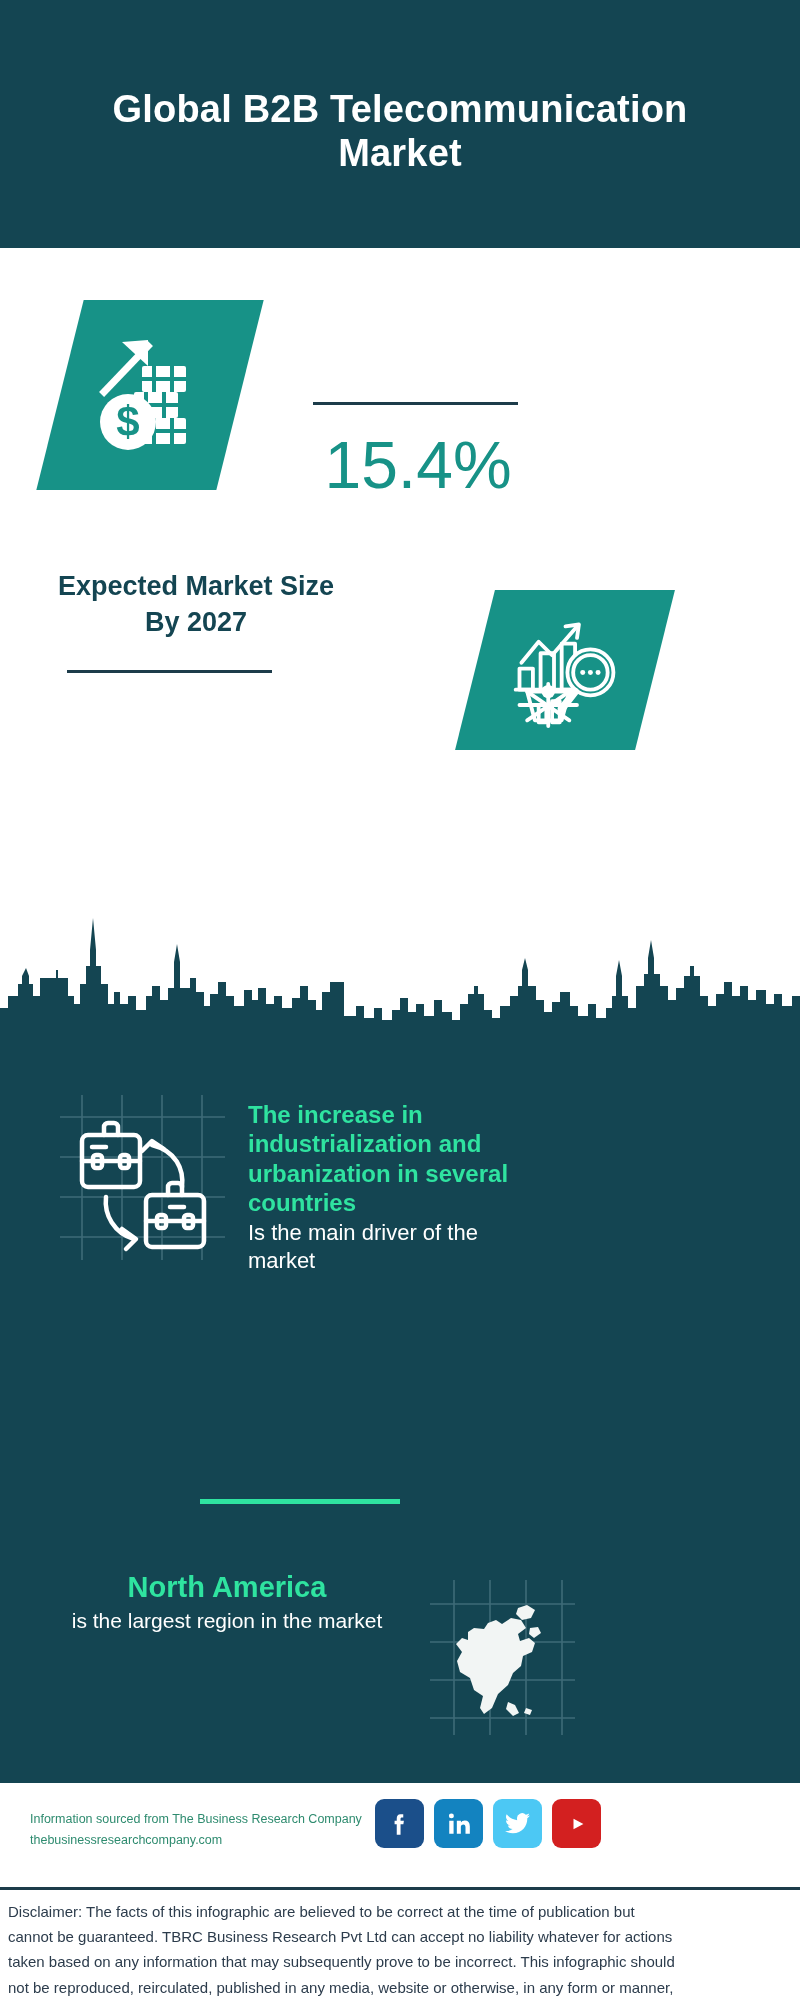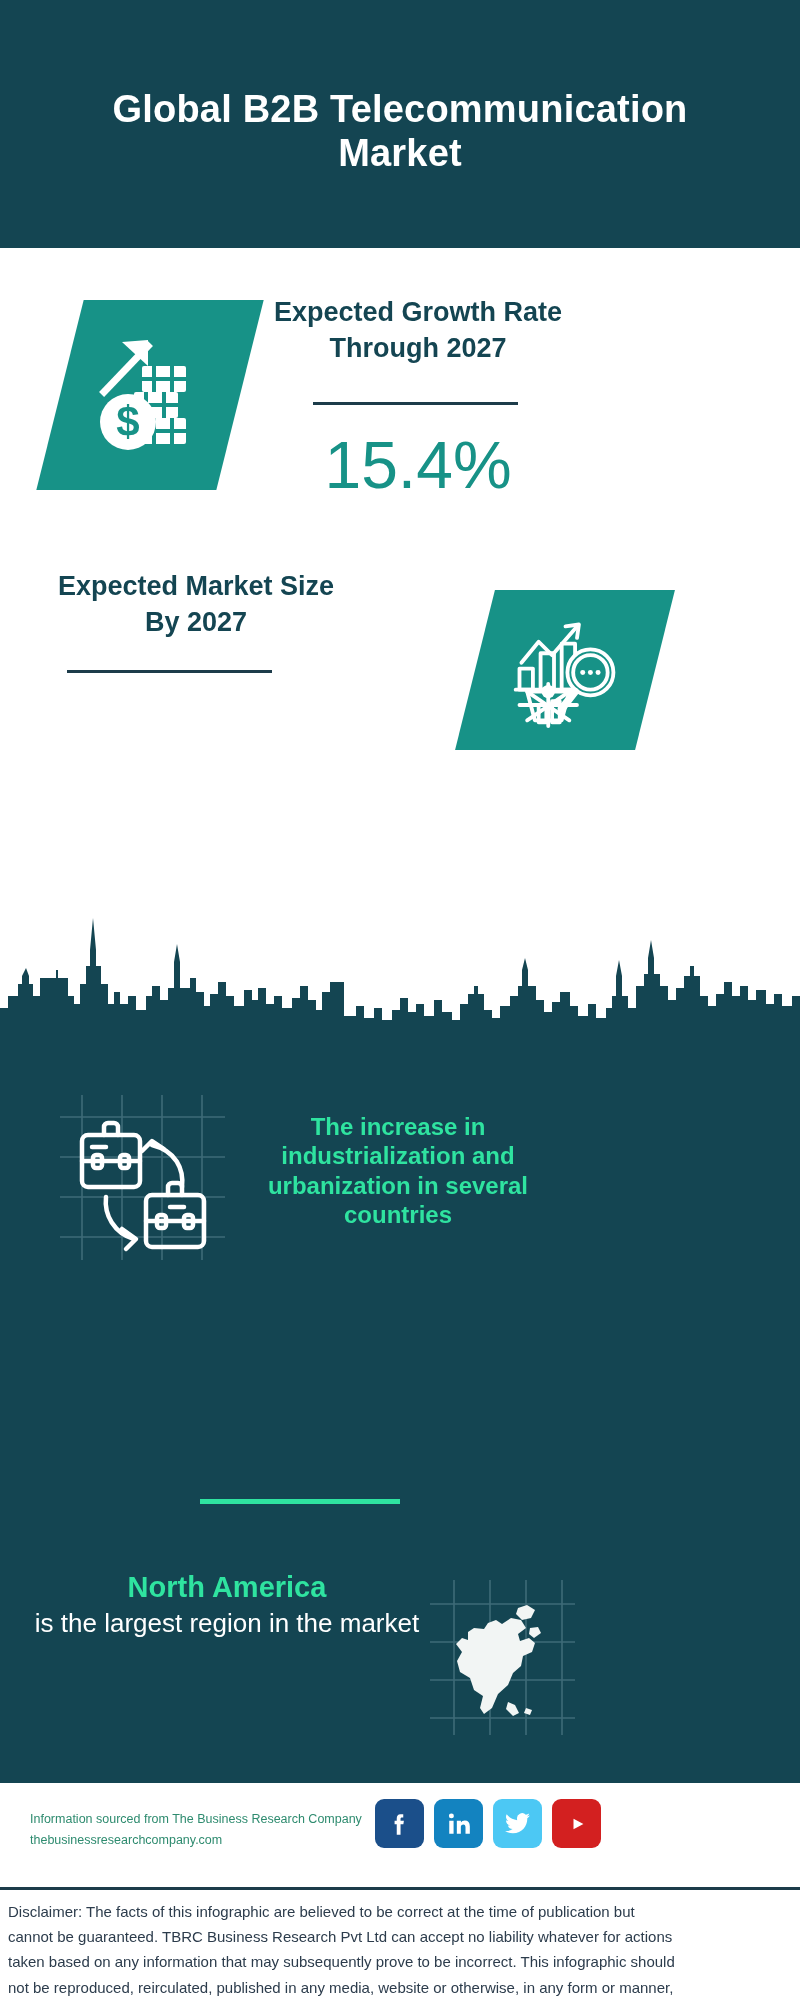--- a/index.html
+++ b/index.html
@@ -122,22 +122,20 @@
     overflow: hidden;
   }
   .grid-icon-box { position: absolute; }
   #icon-briefcase { left: 60px; top: 1095px; width: 165px; height: 165px; }
   #icon-map { left: 430px; top: 1580px; width: 145px; height: 155px; }
 
   .driver-text {
     position: absolute;
     left: 248px; top: 1100px;
     width: 300px;
-    text-align: center;
-    margin-top: 12px;
   }
   .driver-hi {
     display: block;
     color: #2fe3a0;
     font-size: 24px;
     font-weight: bold;
     line-height: 1.22;
   }
   .driver-sub {
     display: block;
@@ -164,21 +162,21 @@
   .region-hi {
     display: block;
     color: #2fe3a0;
     font-size: 29px;
     font-weight: bold;
     line-height: 1.22;
   }
   .region-sub {
     display: block;
     color: #ffffff;
-    font-size: 26px;
+    font-size: 21px;
     line-height: 1.3;
     margin-top: 2px;
   }
 
   
   .footer {
     position: absolute;
     left: 0; top: 1783px;
     width: 800px;
     height: 107px;
@@ -258,21 +256,20 @@
           <rect x="44" y="73" width="44" height="4"></rect>
           <rect x="62" y="88" width="4" height="26"></rect>
           <rect x="80" y="88" width="4" height="26"></rect>
           <rect x="52" y="99" width="44" height="4"></rect>
         </g>
         <circle cx="38" cy="92" r="28" fill="#ffffff"></circle>
         <text x="38" y="106" font-family="'Liberation Sans',sans-serif" font-size="42" font-weight="bold" fill="#179287" text-anchor="middle">$</text>
       </svg>
     </div>
   </div>
-  <div class="stat-label" id="label-growth">Expected Growth Rate Through 2027</div>
   <div class="rule-dark" id="rule-growth"></div>
   <div class="stat-value" id="value-growth">15.4%</div>
 
   <div class="stat-label" id="label-size">Expected Market Size By 2027</div>
   <div class="rule-dark" id="rule-size"></div>
   <div class="para" id="badge-size">
     <div class="para-inner">
       <svg width="115" height="115" viewBox="0 0 120 120">
         <g fill="none" stroke="#ffffff" stroke-width="4" stroke-linecap="round" stroke-linejoin="round">
           <polyline points="14,52 32,30 46,44 72,14"></polyline>
@@ -363,20 +360,21 @@
         <path d="M92 50 C 116 56, 124 74, 122 92"></path>
         <polyline points="82,56 92,46 104,54"></polyline>
         <path d="M46 102 C 44 120, 54 138, 74 144"></path>
         <polyline points="62,134 76,144 66,154"></polyline>
       </g>
     </svg>
   </div>
 
   <div class="driver-text">
     <span class="driver-hi">The increase in industrialization and urbanization in several countries</span>
+    <span class="driver-sub">Is the main driver of the market</span>
   </div>
 
   <div id="rule-green"></div>
 
   <div class="region-text">
     <span class="region-hi">North America</span>
     <span class="region-sub">is the largest region in the market</span>
   </div>
 
   <div class="grid-icon-box" id="icon-map">

